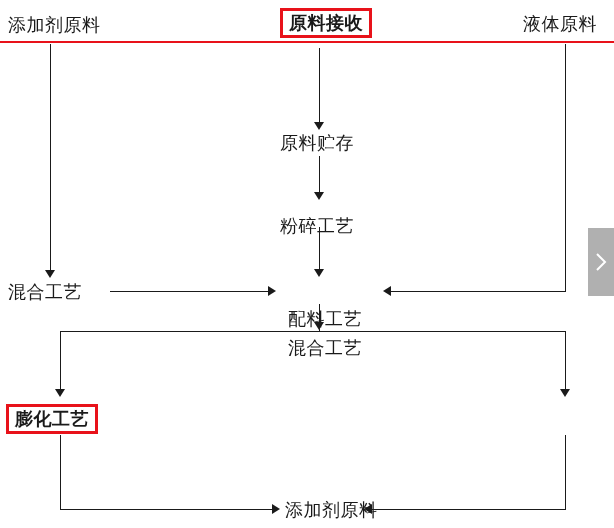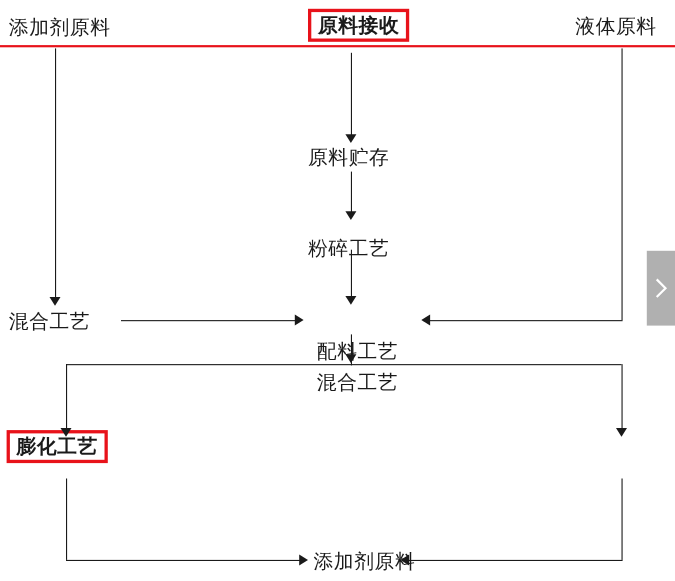--- a/index.html
+++ b/index.html
@@ -101,21 +101,21 @@
   <div class="node" style="left:280px; top:134px;">原料贮存</div>
 
   <div class="node" style="left:280px; top:205px;margin-top:12px;">粉碎工艺</div>
 
   <div class="node" style="left:8px; top:283px;">混合工艺</div>
 
   <div class="node" style="left:288px; top:283px;margin-top:27px;">配料工艺</div>
 
   <div class="node" style="left:288px; top:339px;">混合工艺</div>
 
-  <div class="node boxed" style="left:6px; top:391px;">膨化工艺</div>
+  <div class="node boxed" style="left:6px; top:404px;">膨化工艺</div>
 
 
   <div class="node" style="left:285px; top:501px;">添加剂原料</div>
 
   <div class="vline" style="left:50px; top:44px; height:228px;"></div>
   <div class="arrow-down" style="left:45px; top:270px;"></div>
 
   <div class="vline" style="left:319px; top:48px; height:76px;"></div>
   <div class="arrow-down" style="left:314px; top:122px;"></div>
 

